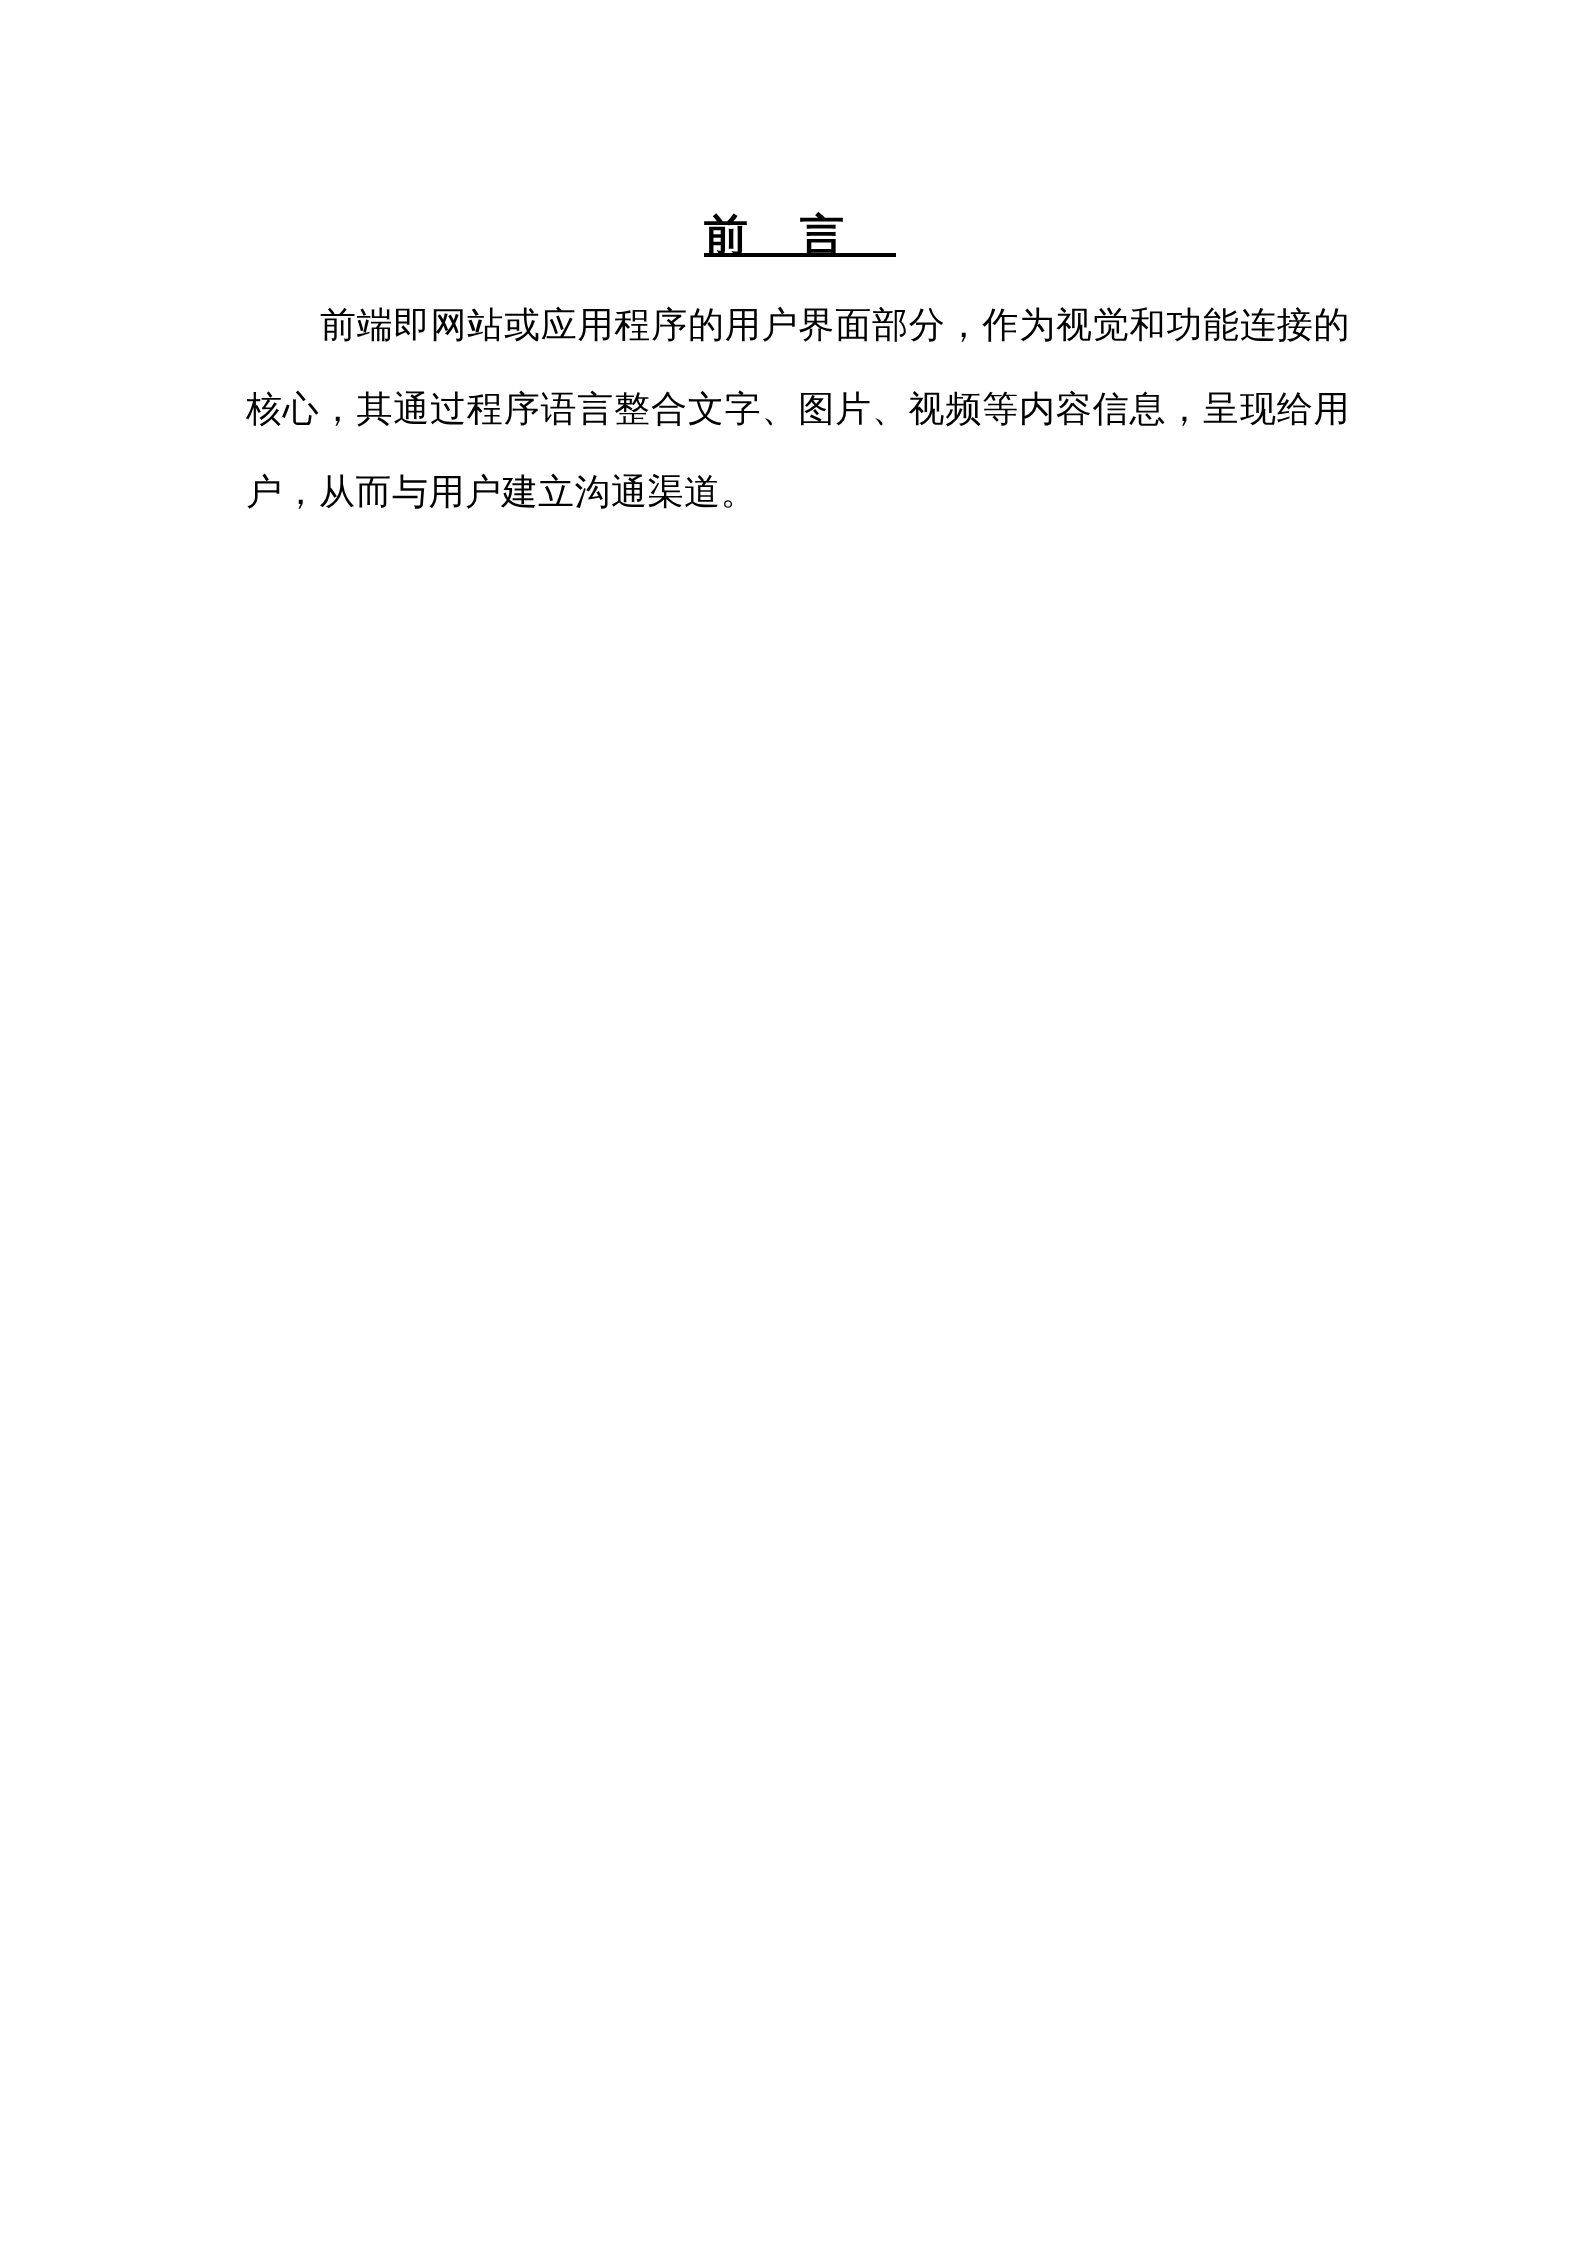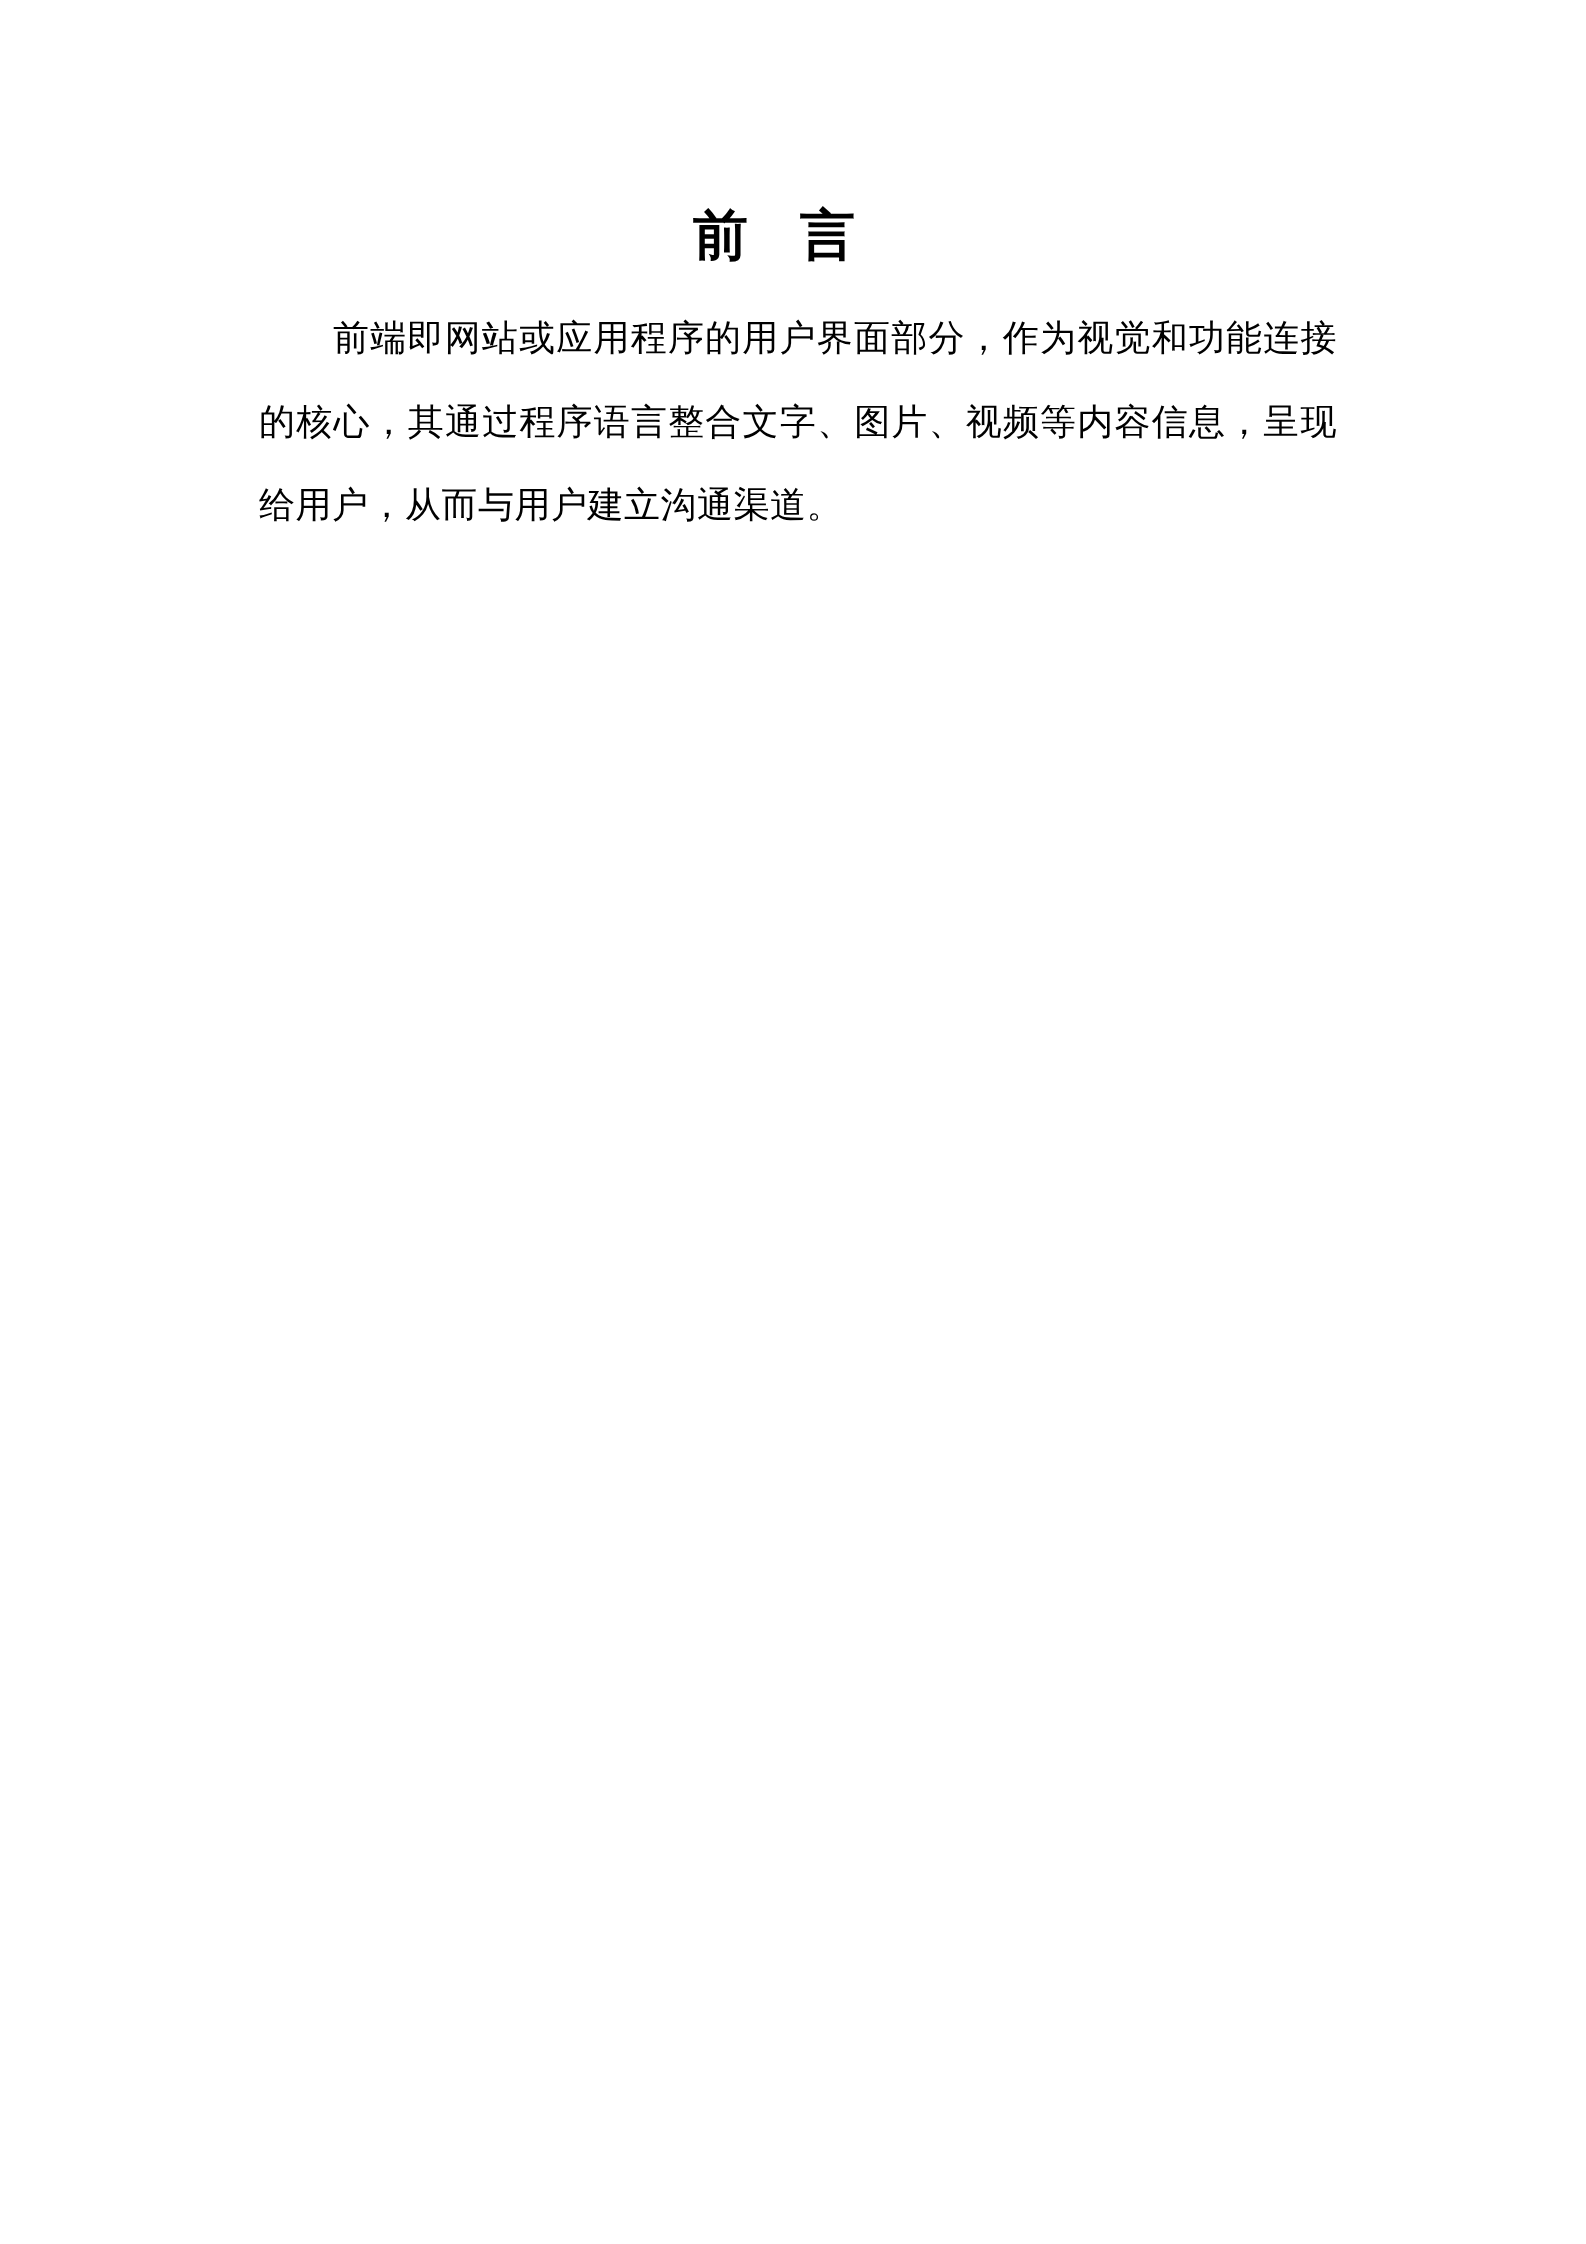--- a/index.html
+++ b/index.html
@@ -1,22 +1,22 @@
 <!DOCTYPE html>
 <html><head>
 <meta charset="utf-8">
 <style>
   html, body { margin: 0; padding: 0; background: #ffffff; }
   body { width: 1586px; height: 2244px; position: relative; overflow: hidden;
          font-family: "DejaVu Serif", "Liberation Serif", serif; color: #000; }
   .title { position: absolute; top: 205px; left: 0; width: 1548px; text-align: center;
-           font-family: "DejaVu Sans", sans-serif; font-weight: bold; font-size: 55px;
-           letter-spacing: 52px; text-indent: 52px; line-height: 60px; }
+           font-family: "DejaVu Sans", sans-serif; font-weight: bold; font-size: 44px;
+           letter-spacing: 52px; text-indent: 52px; line-height: 60px; text-decoration: underline; }
   .body { position: absolute; top: 280px; left: 243px; width: 1110px; }
-  .para { margin: 16px; font-size: 36px; line-height: 83.5px; text-indent: 74px;
+  .para { margin: 3px; font-size: 36px; line-height: 83.5px; text-indent: 74px;
           text-align: justify; letter-spacing: 0.5px; }
 </style>
 </head>
 <body>
 
 <div class="title">前言</div>
 
 <div class="body">
   <p class="para">前端即网站或应用程序的用户界面部分，作为视觉和功能连接的核心，其通过程序语言整合文字、图片、视频等内容信息，呈现给用户，从而与用户建立沟通渠道。</p>
 </div>

